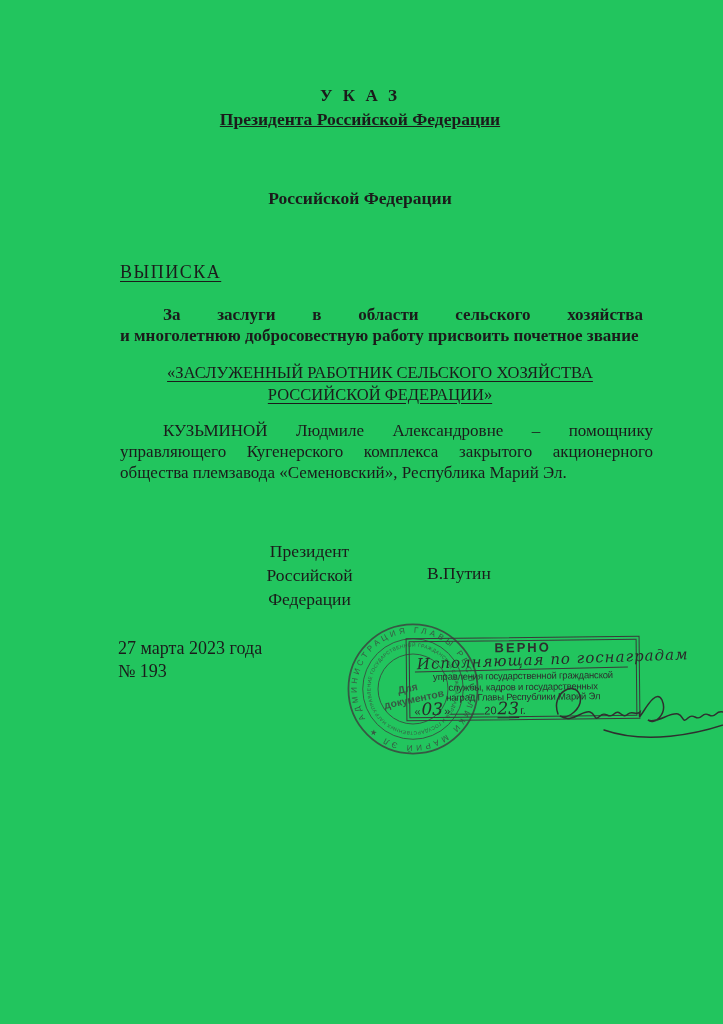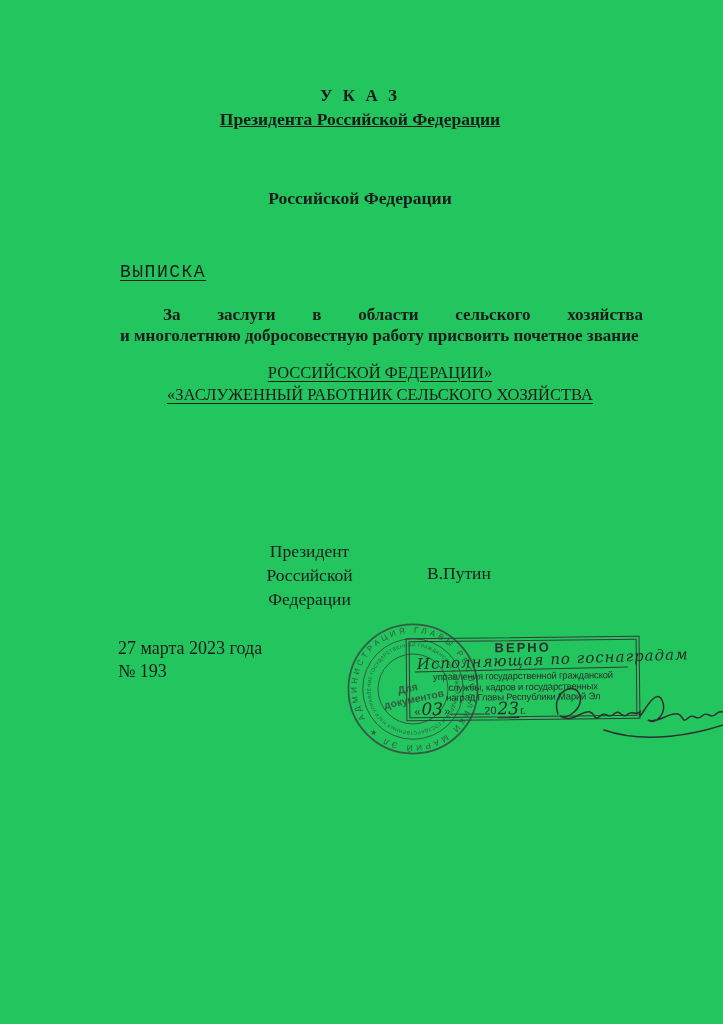--- a/index.html
+++ b/index.html
@@ -11,21 +11,21 @@
   .abs { position:absolute; }
   .uline { text-decoration:underline; text-underline-offset:3px; }
 
   .hdr-block { left:70px; top:86px; width:580px; text-align:center; }
   .ukaz { font-size:17px; font-weight:bold; letter-spacing:3px; }
   .issuer { font-size:17.5px; font-weight:bold; margin-top:3px;text-decoration:underline; }
 
   .subject { left:70px; top:187px; width:580px; text-align:center;
              font-size:17.5px; font-weight:bold; line-height:22px; }
 
-  .vypiska { left:120px; top:262px; font-size:18px; letter-spacing:1.5px;font-family:Liberation Mono, monospace; }
+  .vypiska { left:120px; top:262px; font-size:18px; letter-spacing:1.5px; }
 
   .merit { left:120px; top:304px; width:523px; font-size:17px;
            font-weight:bold; line-height:21px; }
   .jline { text-align:justify; text-align-last:justify; }
   .indent { padding-left:43px; }
 
   .honorary { left:100px; top:362px; width:560px; text-align:center;
               font-size:16.5px; line-height:22px; }
 
   .awardee { left:120px; top:420px; width:533px; font-size:17px; line-height:21px; }
@@ -77,24 +77,29 @@
   </div>
 
   <div class="abs vypiska uline">ВЫПИСКА</div>
 
   <div class="abs merit">
     <div class="jline indent"><span>За заслуги в области сельского хозяйства</span></div>
     <div><span>и многолетнюю добросовестную работу присвоить почетное звание</span></div>
   </div>
 
   <div class="abs honorary">
+    <div><span class="uline">«ЗАСЛУЖЕННЫЙ РАБОТНИК СЕЛЬСКОГО ХОЗЯЙСТВА</span></div>
     <div><span class="uline">РОССИЙСКОЙ ФЕДЕРАЦИИ»</span></div>
-    <div><span class="uline">«ЗАСЛУЖЕННЫЙ РАБОТНИК СЕЛЬСКОГО ХОЗЯЙСТВА</span></div>
   </div>
 
+  <div class="abs awardee">
+    <div class="jline indent"><span>КУЗЬМИНОЙ Людмиле Александровне – помощнику</span></div>
+    <div class="jline"><span>управляющего Кугенерского комплекса закрытого акционерного</span></div>
+    <div><span>общества племзавода «Семеновский», Республика Марий Эл.</span></div>
+  </div>
 
   <div class="abs signer">
     <div>Президент</div>
     <div>Российской Федерации</div>
   </div>
   <div class="abs signer-name">В.Путин</div>
 
   <div class="abs issuance">
     <div>27 марта 2023 года</div>
     <div>№ 193</div>

